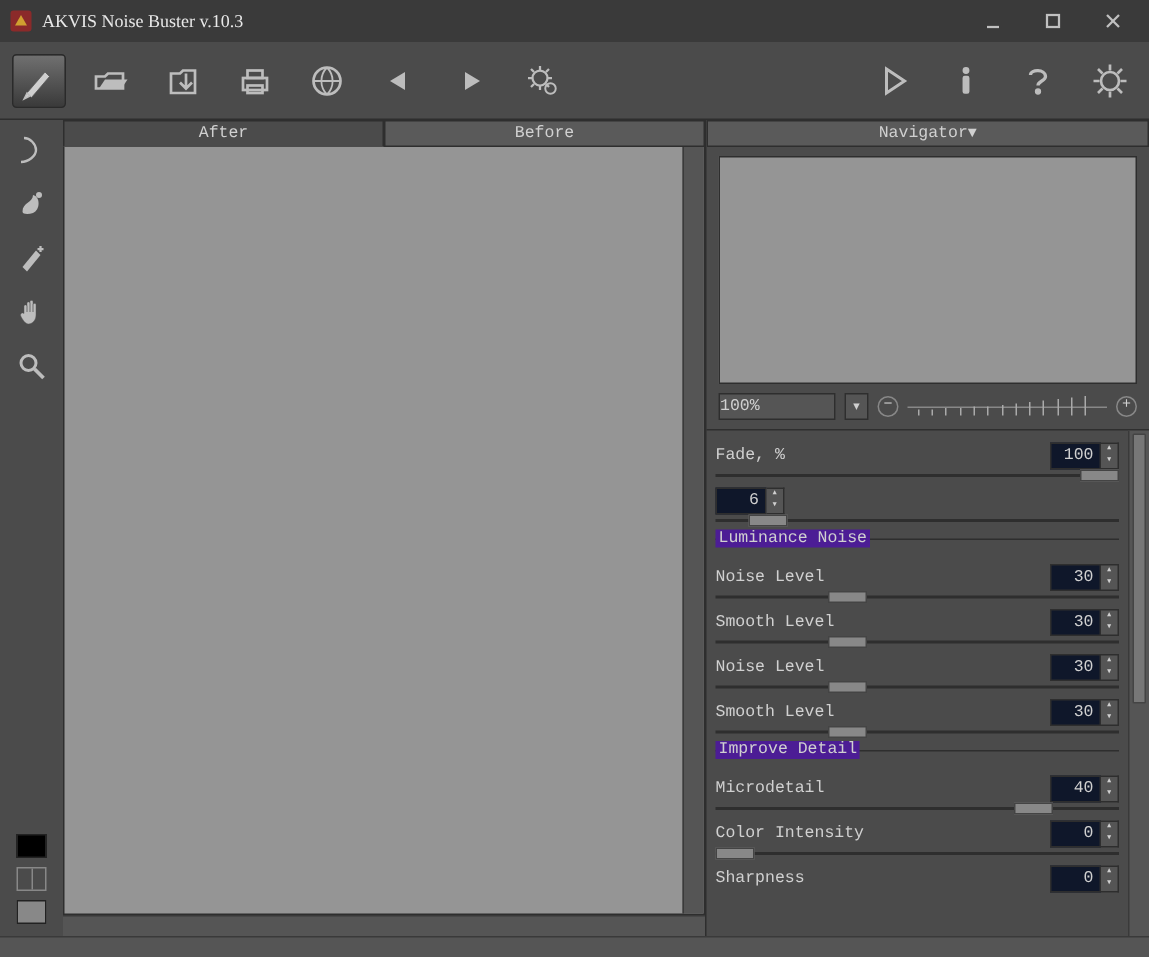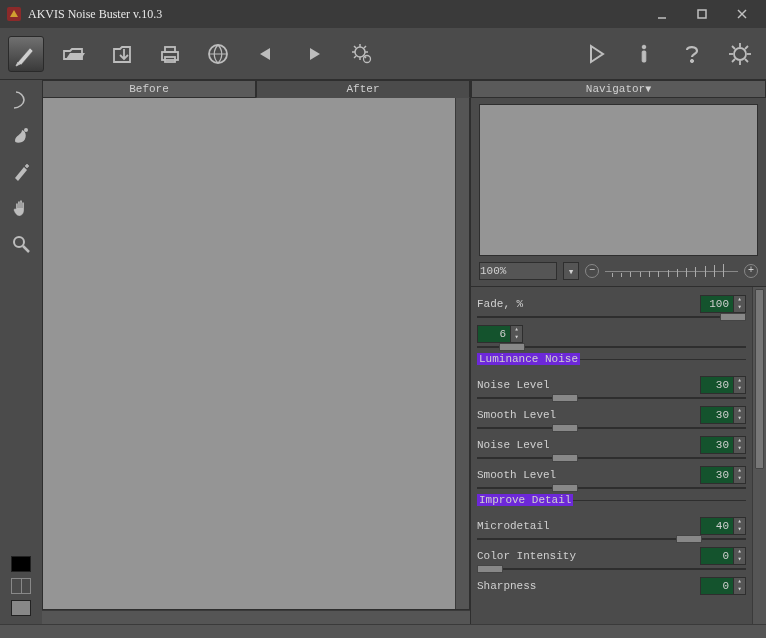--- a/index.html
+++ b/index.html
@@ -177,21 +177,21 @@
   .param-row {
     display:flex; align-items:center; height:18px;
     margin:4px 2px 0 2px;
   }
   .param-row .lbl { flex:1; }
   .spinner {
     width:46px; height:18px; display:flex;
   }
   .spinner .val {
     flex:1; text-align:right; padding-right:4px;
-    background:#14532d; border:1px solid #2e2e2e; line-height:16px;
+    background:#0f172a; border:1px solid #2e2e2e; line-height:16px;
   }
   .spinner .arrows {
     width:12px; display:flex; flex-direction:column;
     border:1px solid #2e2e2e; border-left:none; background:#555;
   }
   .spinner .arrows div { flex:1; font-size:7px; line-height:7px; text-align:center; cursor:pointer; }
 
   .slider {
     height:8px; margin:0 2px 2px 2px;
     position:relative; cursor:pointer;
@@ -205,21 +205,21 @@
     background:#888; border:1px solid #444;
   }
 
   .group-title {
     margin:8px 2px 0 2px;
     border-top:1px solid #2e2e2e;
     padding-top:0;
     font-weight:normal;
     color:#d0d0d0;
   }
-  .group-title span{ background:#6d28d9; position:relative; top:-7px; padding:0 2px;}
+  .group-title span{ background:#4c1d95; position:relative; top:-7px; padding:0 2px;}
 
   
   .status { height:14px; background:#555; border-top:1px solid #3a3a3a; }
 </style>
 </head>
 <body>
 
 <div class="titlebar">
   <svg class="app-icon" viewBox="0 0 16 16">
     <rect x="1" y="1" width="14" height="14" rx="2" fill="#8b2a2a"></rect>
@@ -374,22 +374,22 @@
 
     <div class="bottom">
       <div class="swatch bg"></div>
       <div class="compare-icon"></div>
       <div class="swatch single"></div>
     </div>
   </div>
 
   <div class="center">
     <div class="tabs">
+      <div class="tab active">After</div>
       <div class="tab">Before</div>
-      <div class="tab active">After</div>
     </div>
     <div class="canvas-wrap">
       <div class="vscroll"></div>
     </div>
     <div class="hscroll"></div>
   </div>
 
   <div class="right">
     <div class="panel-header">
       <span>Navigator</span>

